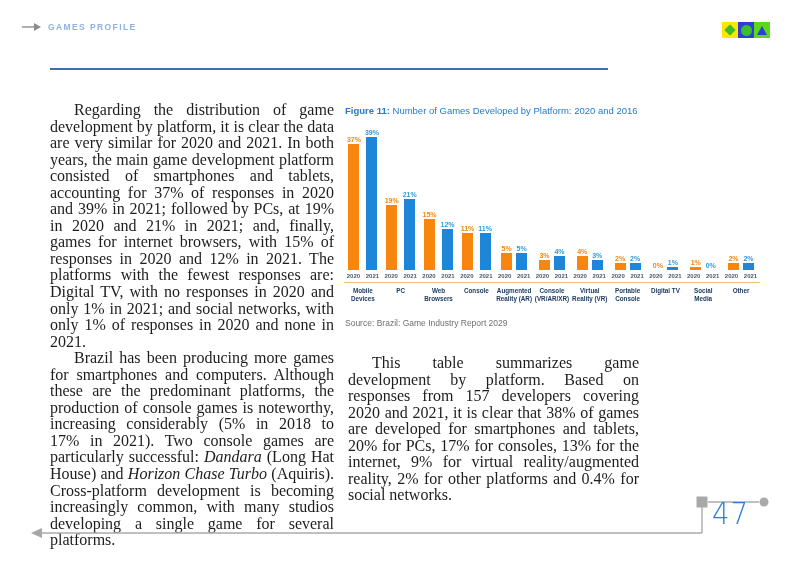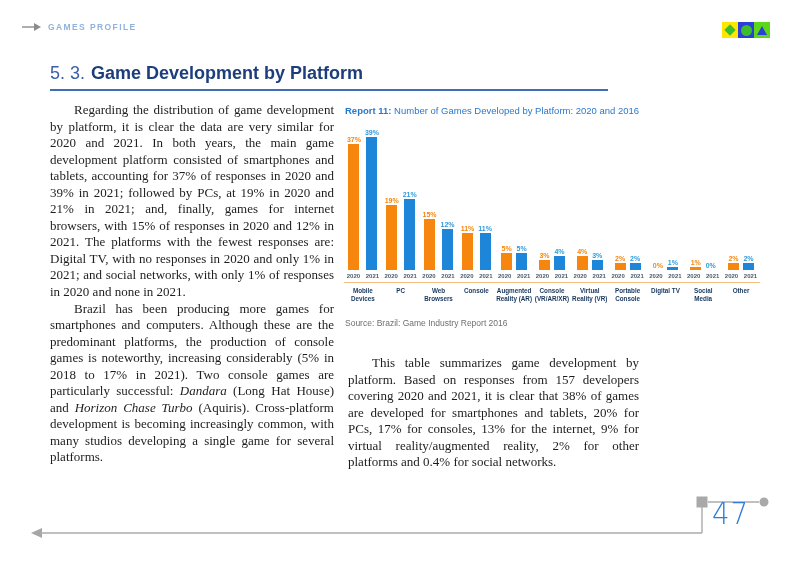--- a/index.html
+++ b/index.html
@@ -16,21 +16,21 @@
   .badge { width:16px; height:16px; display:flex; align-items:center; justify-content:center; }
 
   
   .title-block { position:absolute; left:50px; top:63px; width:558px; }
   .title-line { font-size:18px; white-space:nowrap; }
   .title-num { color:#3A5EA8; font-weight:500; margin-right:6px; }
   .title-text { color:#1D3E7B; font-weight:800; }
   .title-rule { margin-top:5px; border-bottom:2px solid #3E6FB4; }
 
   
-  .body-text { font-family:"Liberation Serif", serif; font-size:13px; line-height:16.55px; text-align:justify; color:#1d1d1d; hyphens:auto; }
+  .body-text { font-family:"Liberation Serif", serif; font-size:16px; line-height:16.55px; text-align:justify; color:#1d1d1d; hyphens:auto; }
   .left-col { position:absolute; left:50px; top:102px; width:284px; }
   .left-col p { text-indent:24px; }
   .right-para { position:absolute; left:348px; top:355px; width:291px; }
   .right-para p { text-indent:24px; }
 
   
   .fig-caption { position:absolute; left:345px; top:105px; width:430px; font-size:9.5px; color:#2878CE; }
   .fig-label { font-weight:800; }
   .chart { position:absolute; left:344px; top:124px; width:416px; display:flex; }
   .bar-group { flex:1; display:flex; flex-direction:column; align-items:center; min-width:0; }
@@ -66,33 +66,30 @@
       </span>
       <span class="badge" style="background: rgb(43, 63, 216);">
         <span style="width: 11px; height: 11px; border-radius: 50%; background: rgb(61, 189, 42);"></span>
       </span>
       <span class="badge" style="background: rgb(91, 217, 24);">
         <span style="width: 0px; height: 0px; border-left: 5.5px solid transparent; border-right: 5.5px solid transparent; border-bottom: 9px solid rgb(43, 63, 216);"></span>
       </span>
     </div>
 
   <div class="title-block">
-    <div class="title-line">
-      <span class="title-num">5. 3.</span><span class="title-text">Game Development by Platform</span>
-    </div>
     <div class="title-rule"></div>
   </div>
 
   <div class="left-col body-text">
     <p>Regarding the distribution of game development by platform, it is clear the data are very similar for 2020 and 2021. In both years, the main game development platform consisted of smartphones and tablets, accounting for 37% of responses in 2020 and 39% in 2021; followed by PCs, at 19% in 2020 and 21% in 2021; and, finally, games for internet browsers, with 15% of responses in 2020 and 12% in 2021. The platforms with the fewest responses are: Digital TV, with no responses in 2020 and only 1% in 2021; and social networks, with only 1% of responses in 2020 and none in 2021.</p>
     <p><span>Brazil has been producing more games for smartphones and computers. Although these are the predominant platforms, the production of console games is noteworthy, increasing considerably (5% in 2018 to 17% in 2021). Two console games are particularly successful: </span><i>Dandara</i><span> (Long Hat House) and </span><i>Horizon Chase Turbo</i><span> (Aquiris). Cross-platform development is becoming increasingly common, with many studios developing a single game for several platforms.</span></p>
   </div>
 
   <div class="fig-caption">
-    <span class="fig-label">Report 11:</span><span> Number of Games Developed by Platform: 2020 and 2016</span>
+    <span class="fig-label">Figure 11:</span><span> Number of Games Developed by Platform: 2020 and 2016</span>
   </div>
 
   <div class="chart">
       <div class="bar-group">
         <div class="bars">
           <div class="bar-col">
             <span class="val" style="color: rgb(246, 134, 13);">37%</span>
             <div class="bar" style="height: 125.8px; background: rgb(246, 134, 13);"></div>
           </div>
           <div class="bar-col">
@@ -271,21 +268,21 @@
           </div>
         </div>
         <div class="ticks" style="border-bottom-color: rgb(246, 190, 127);">
           <span class="tick">2020</span>
           <span class="tick">2021</span>
         </div>
         <div class="cat">Other</div>
       </div>
     </div>
 
-  <div class="source-line">Source: Brazil: Game Industry Report 2016</div>
+  <div class="source-line">Source: Brazil: Game Industry Report 2029</div>
 
   <div class="right-para body-text">
     <p>This table summarizes game development by platform. Based on responses from 157 developers covering 2020 and 2021, it is clear that 38% of games are developed for smartphones and tablets, 20% for PCs, 17% for consoles, 13% for the internet, 9% for virtual reality/augmented reality, 2% for other platforms and 0.4% for social networks.</p>
   </div>
 
   <svg class="footer-deco" width="800" height="60" viewBox="0 0 800 60">
     <polygon points="31,45 42,40 42,50" fill="#A6A6A6"></polygon>
     <line x1="40" y1="45" x2="702" y2="45" stroke="#ABABAB" stroke-width="1.4"></line>
     <line x1="702" y1="45" x2="702" y2="14" stroke="#ABABAB" stroke-width="1.4"></line>
     <rect x="696.5" y="8.5" width="11" height="11" fill="#A9A9A9"></rect>

